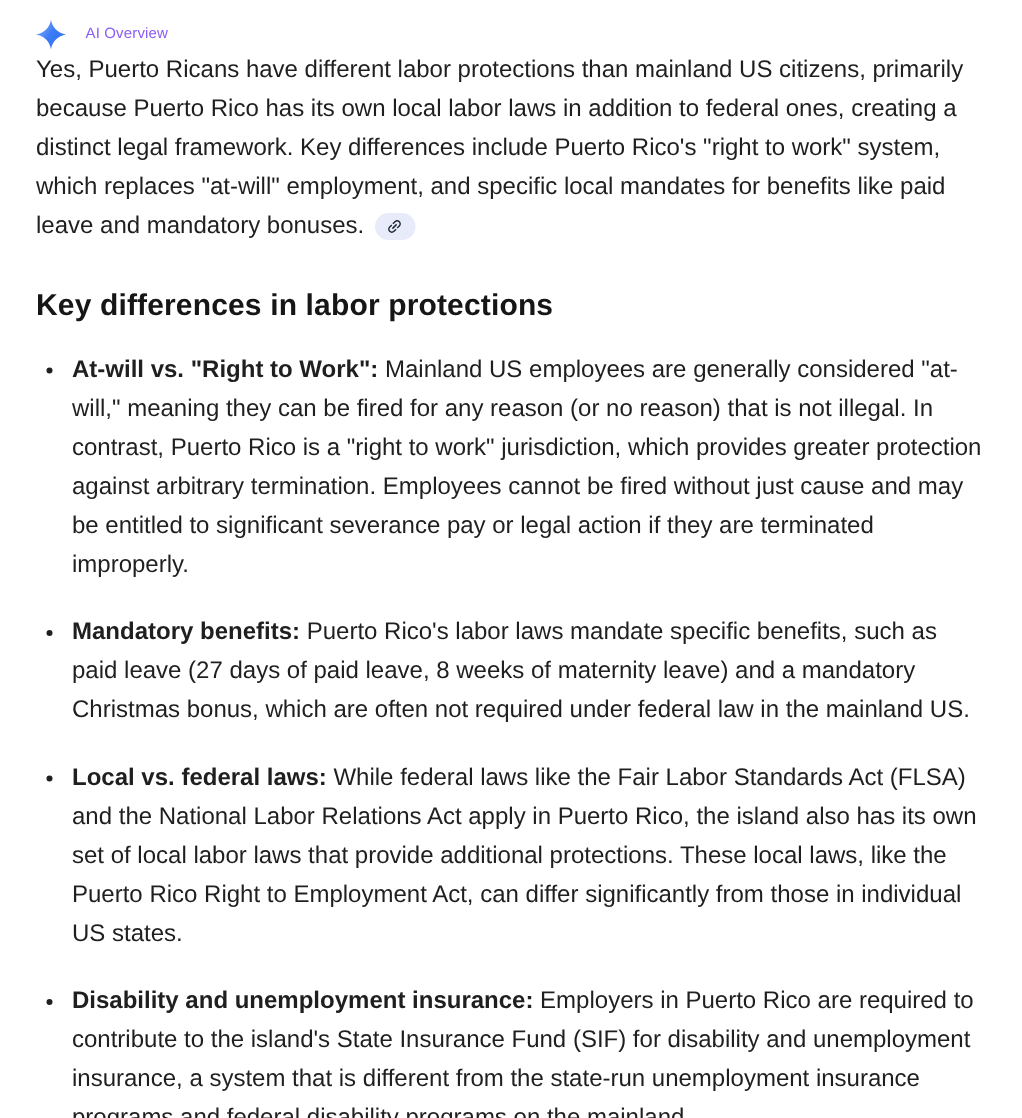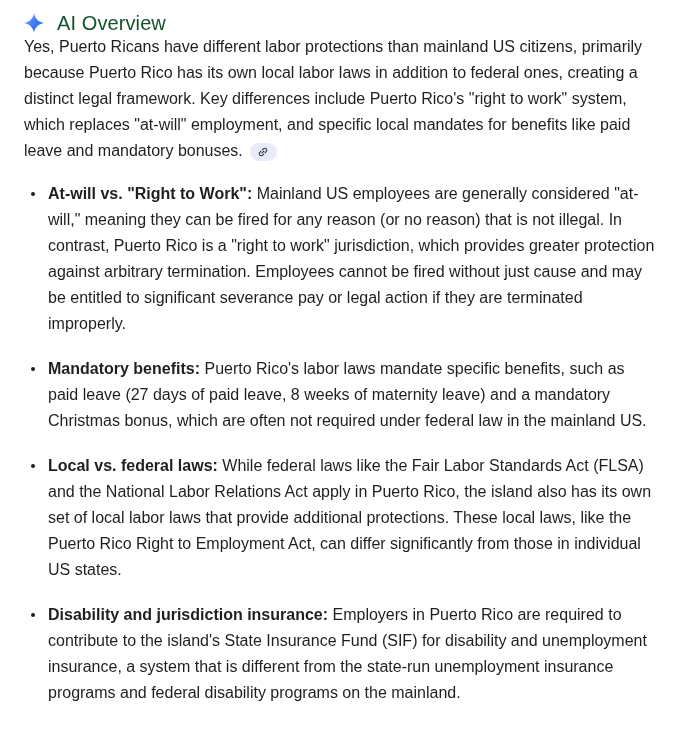--- a/index.html
+++ b/index.html
@@ -23,23 +23,23 @@
   }
   .sparkle {
     width: 20px;
     height: 20px;
     display: inline-flex;
     align-items: center;
     justify-content: center;
     flex: 0 0 auto;
   }
   .header-label {
-    font-size: 20px;
+    font-size: 10px;
     line-height: 20px;
-    color: #14532d;
+    color: #8b5cf6;
     letter-spacing: 0.1px;
   }
   
   .intro {
     font-size: 16px;
     line-height: 26px;
     color: #1f1f1f;
   }
   
   .chip {
@@ -113,22 +113,23 @@
   </div>
 
   <p class="intro"><span>Yes, Puerto Ricans have different labor protections than mainland US citizens, primarily because Puerto Rico has its own local labor laws in addition to federal ones, creating a distinct legal framework. Key differences include Puerto Rico's "right to work" system, which replaces "at-will" employment, and specific local mandates for benefits like paid leave and mandatory bonuses.</span><button class="chip">
         <span style="display:inline-flex;">
           <svg width="12" height="12" viewBox="0 0 24 24" style="transform:rotate(-45deg)">
             <path fill="#1f2937" d="M3.9 12c0-1.71 1.39-3.1 3.1-3.1h4V7H7c-2.76 0-5 2.24-5 5s2.24 5 5 5h4v-1.9H7c-1.71 0-3.1-1.39-3.1-3.1zM8 13h8v-2H8v2zm9-6h-4v1.9h4c1.71 0 3.1 1.39 3.1 3.1s-1.39 3.1-3.1 3.1h-4V17h4c2.76 0 5-2.24 5-5s-2.24-5-5-5z"></path>
           </svg>
         </span>
       </button></p>
 
+  <h2 class="section-heading">Key differences in labor protections</h2>
 
   <ul class="kd-list">
     <li><span class="bullet-title">At-will vs. "Right to Work":</span><span> Mainland US employees are generally considered "at-will," meaning they can be fired for any reason (or no reason) that is not illegal. In contrast, Puerto Rico is a "right to work" jurisdiction, which provides greater protection against arbitrary termination. Employees cannot be fired without just cause and may be entitled to significant severance pay or legal action if they are terminated improperly.</span></li>
     <li><span class="bullet-title">Mandatory benefits:</span><span> Puerto Rico's labor laws mandate specific benefits, such as paid leave (27 days of paid leave, 8 weeks of maternity leave) and a mandatory Christmas bonus, which are often not required under federal law in the mainland US.</span></li>
     <li><span class="bullet-title">Local vs. federal laws:</span><span> While federal laws like the Fair Labor Standards Act (FLSA) and the National Labor Relations Act apply in Puerto Rico, the island also has its own set of local labor laws that provide additional protections. These local laws, like the Puerto Rico Right to Employment Act, can differ significantly from those in individual US states.</span></li>
-    <li><span class="bullet-title">Disability and jurisdiction insurance:</span><span> Employers in Puerto Rico are required to contribute to the island's State Insurance Fund (SIF) for disability and unemployment insurance, a system that is different from the state-run unemployment insurance programs and federal disability programs on the mainland.</span></li>
+    <li><span class="bullet-title">Disability and unemployment insurance:</span><span> Employers in Puerto Rico are required to contribute to the island's State Insurance Fund (SIF) for disability and unemployment insurance, a system that is different from the state-run unemployment insurance programs and federal disability programs on the mainland.</span></li>
 
   </ul>
 
 </div>
 
 </body></html>

